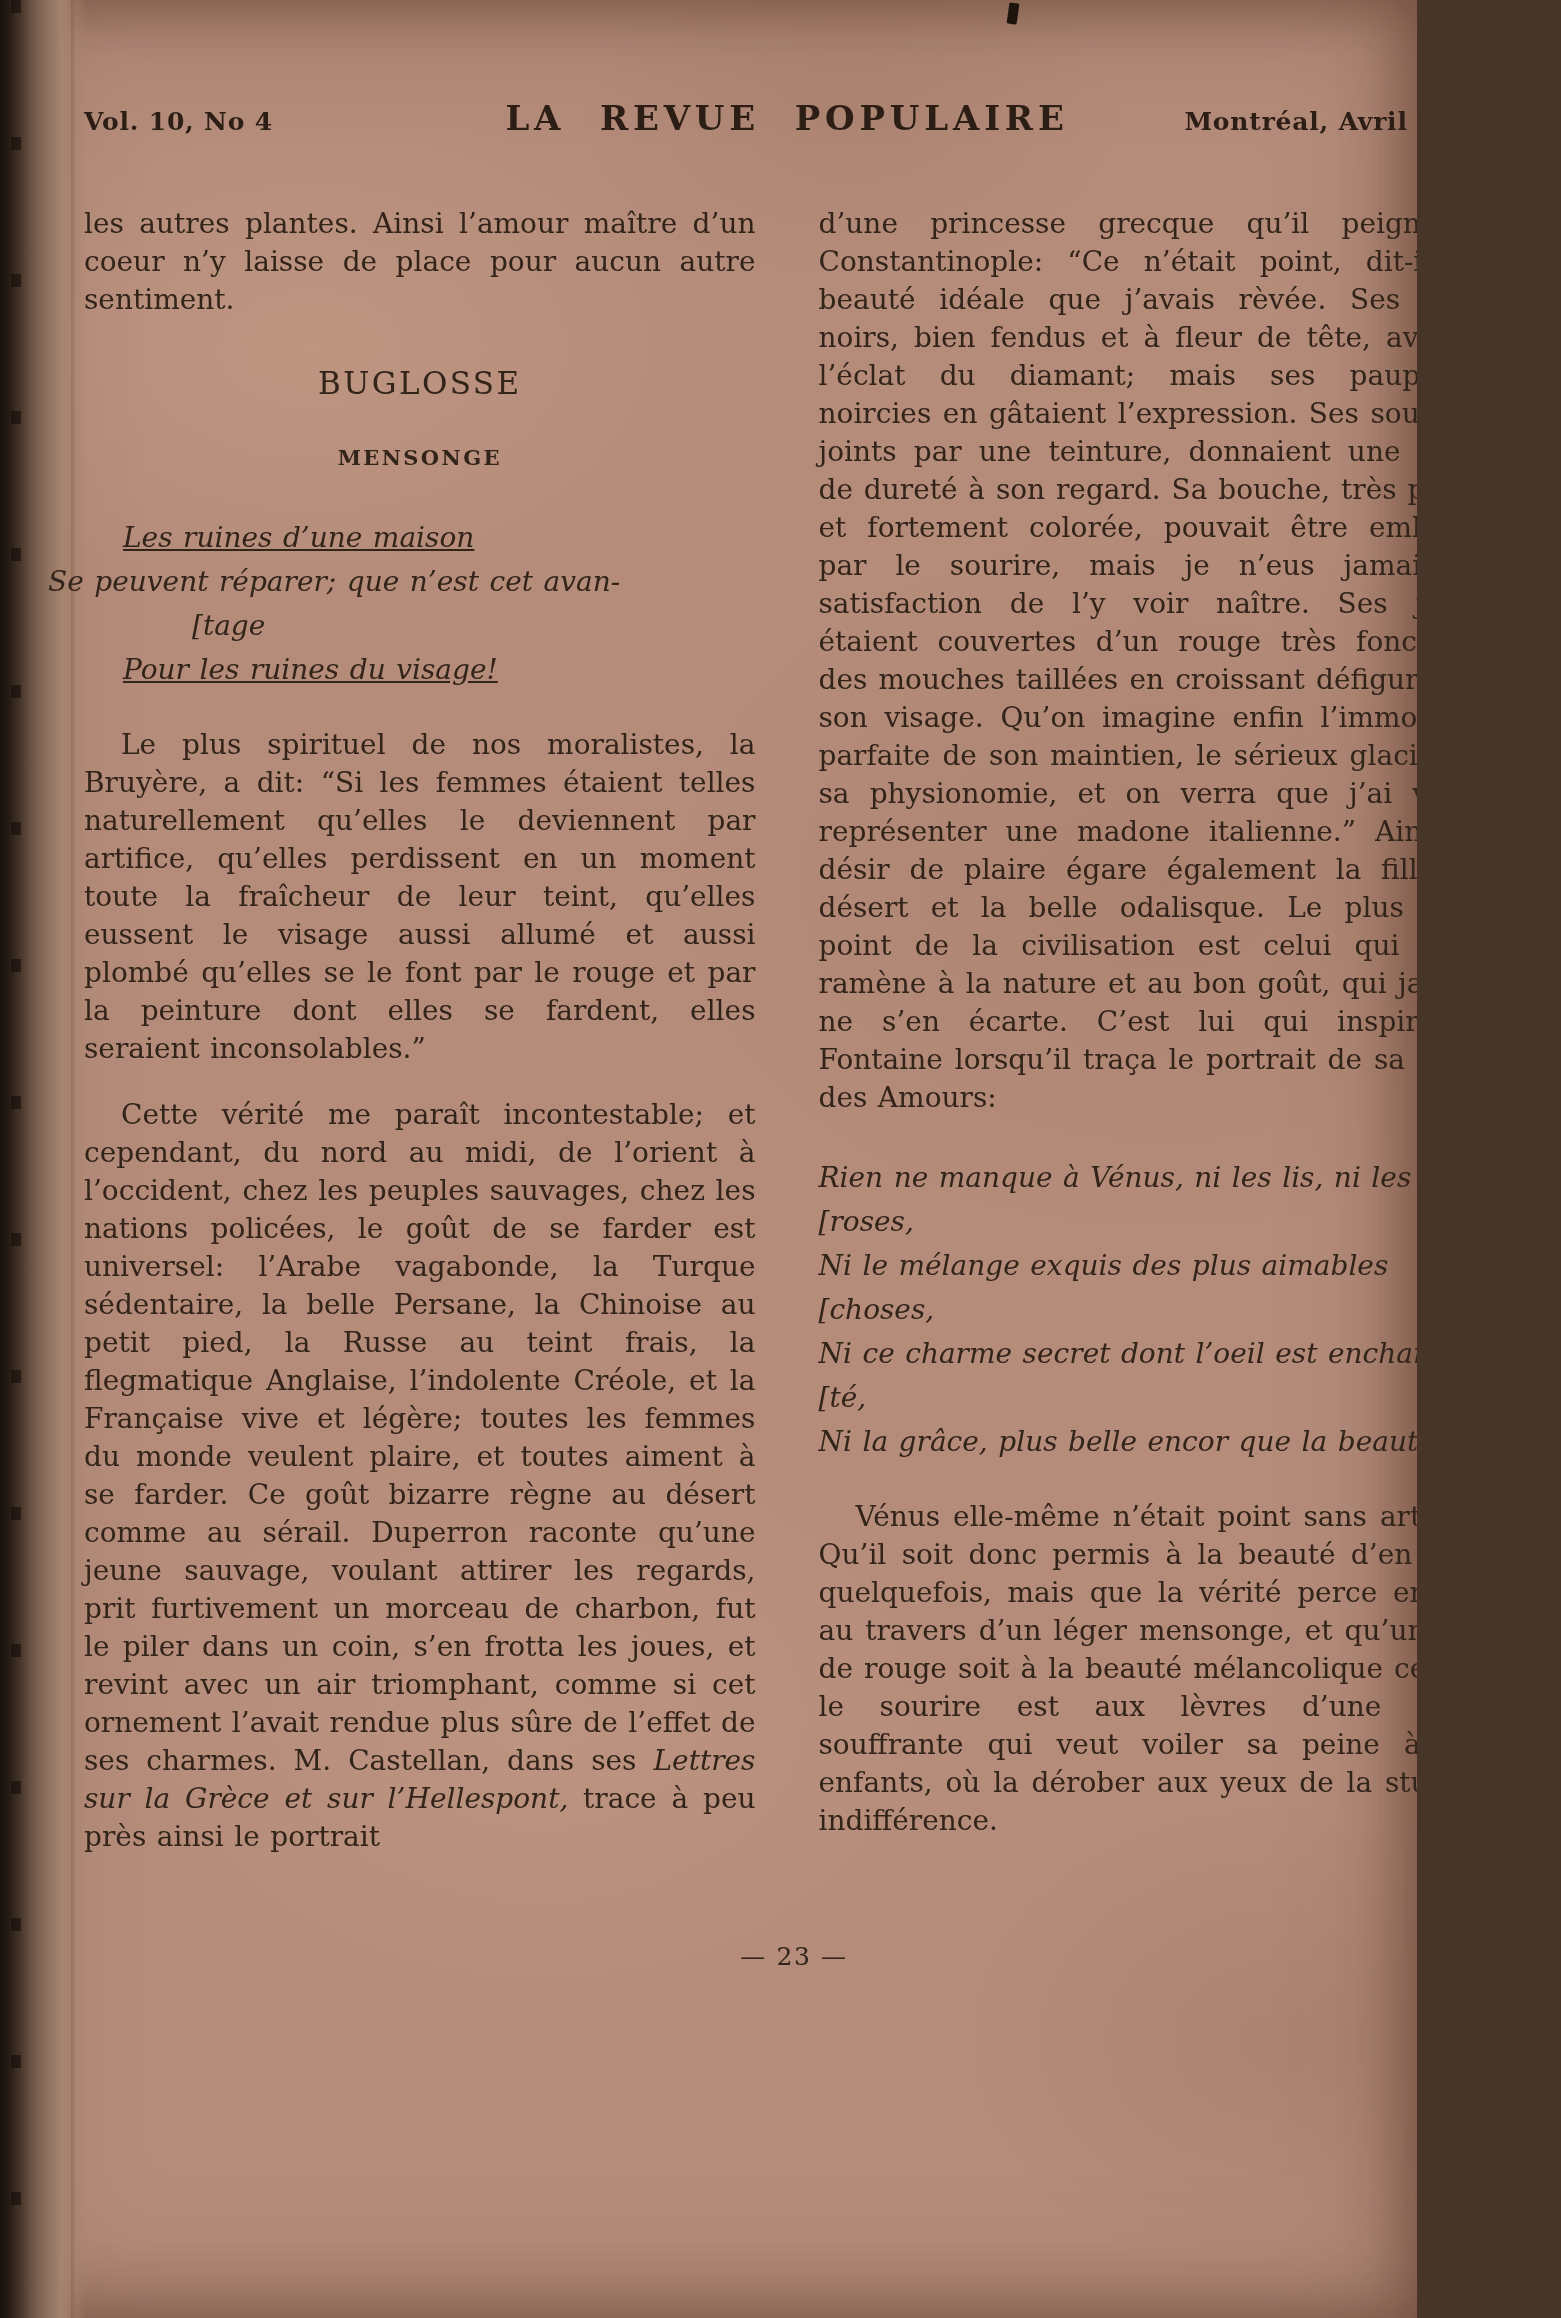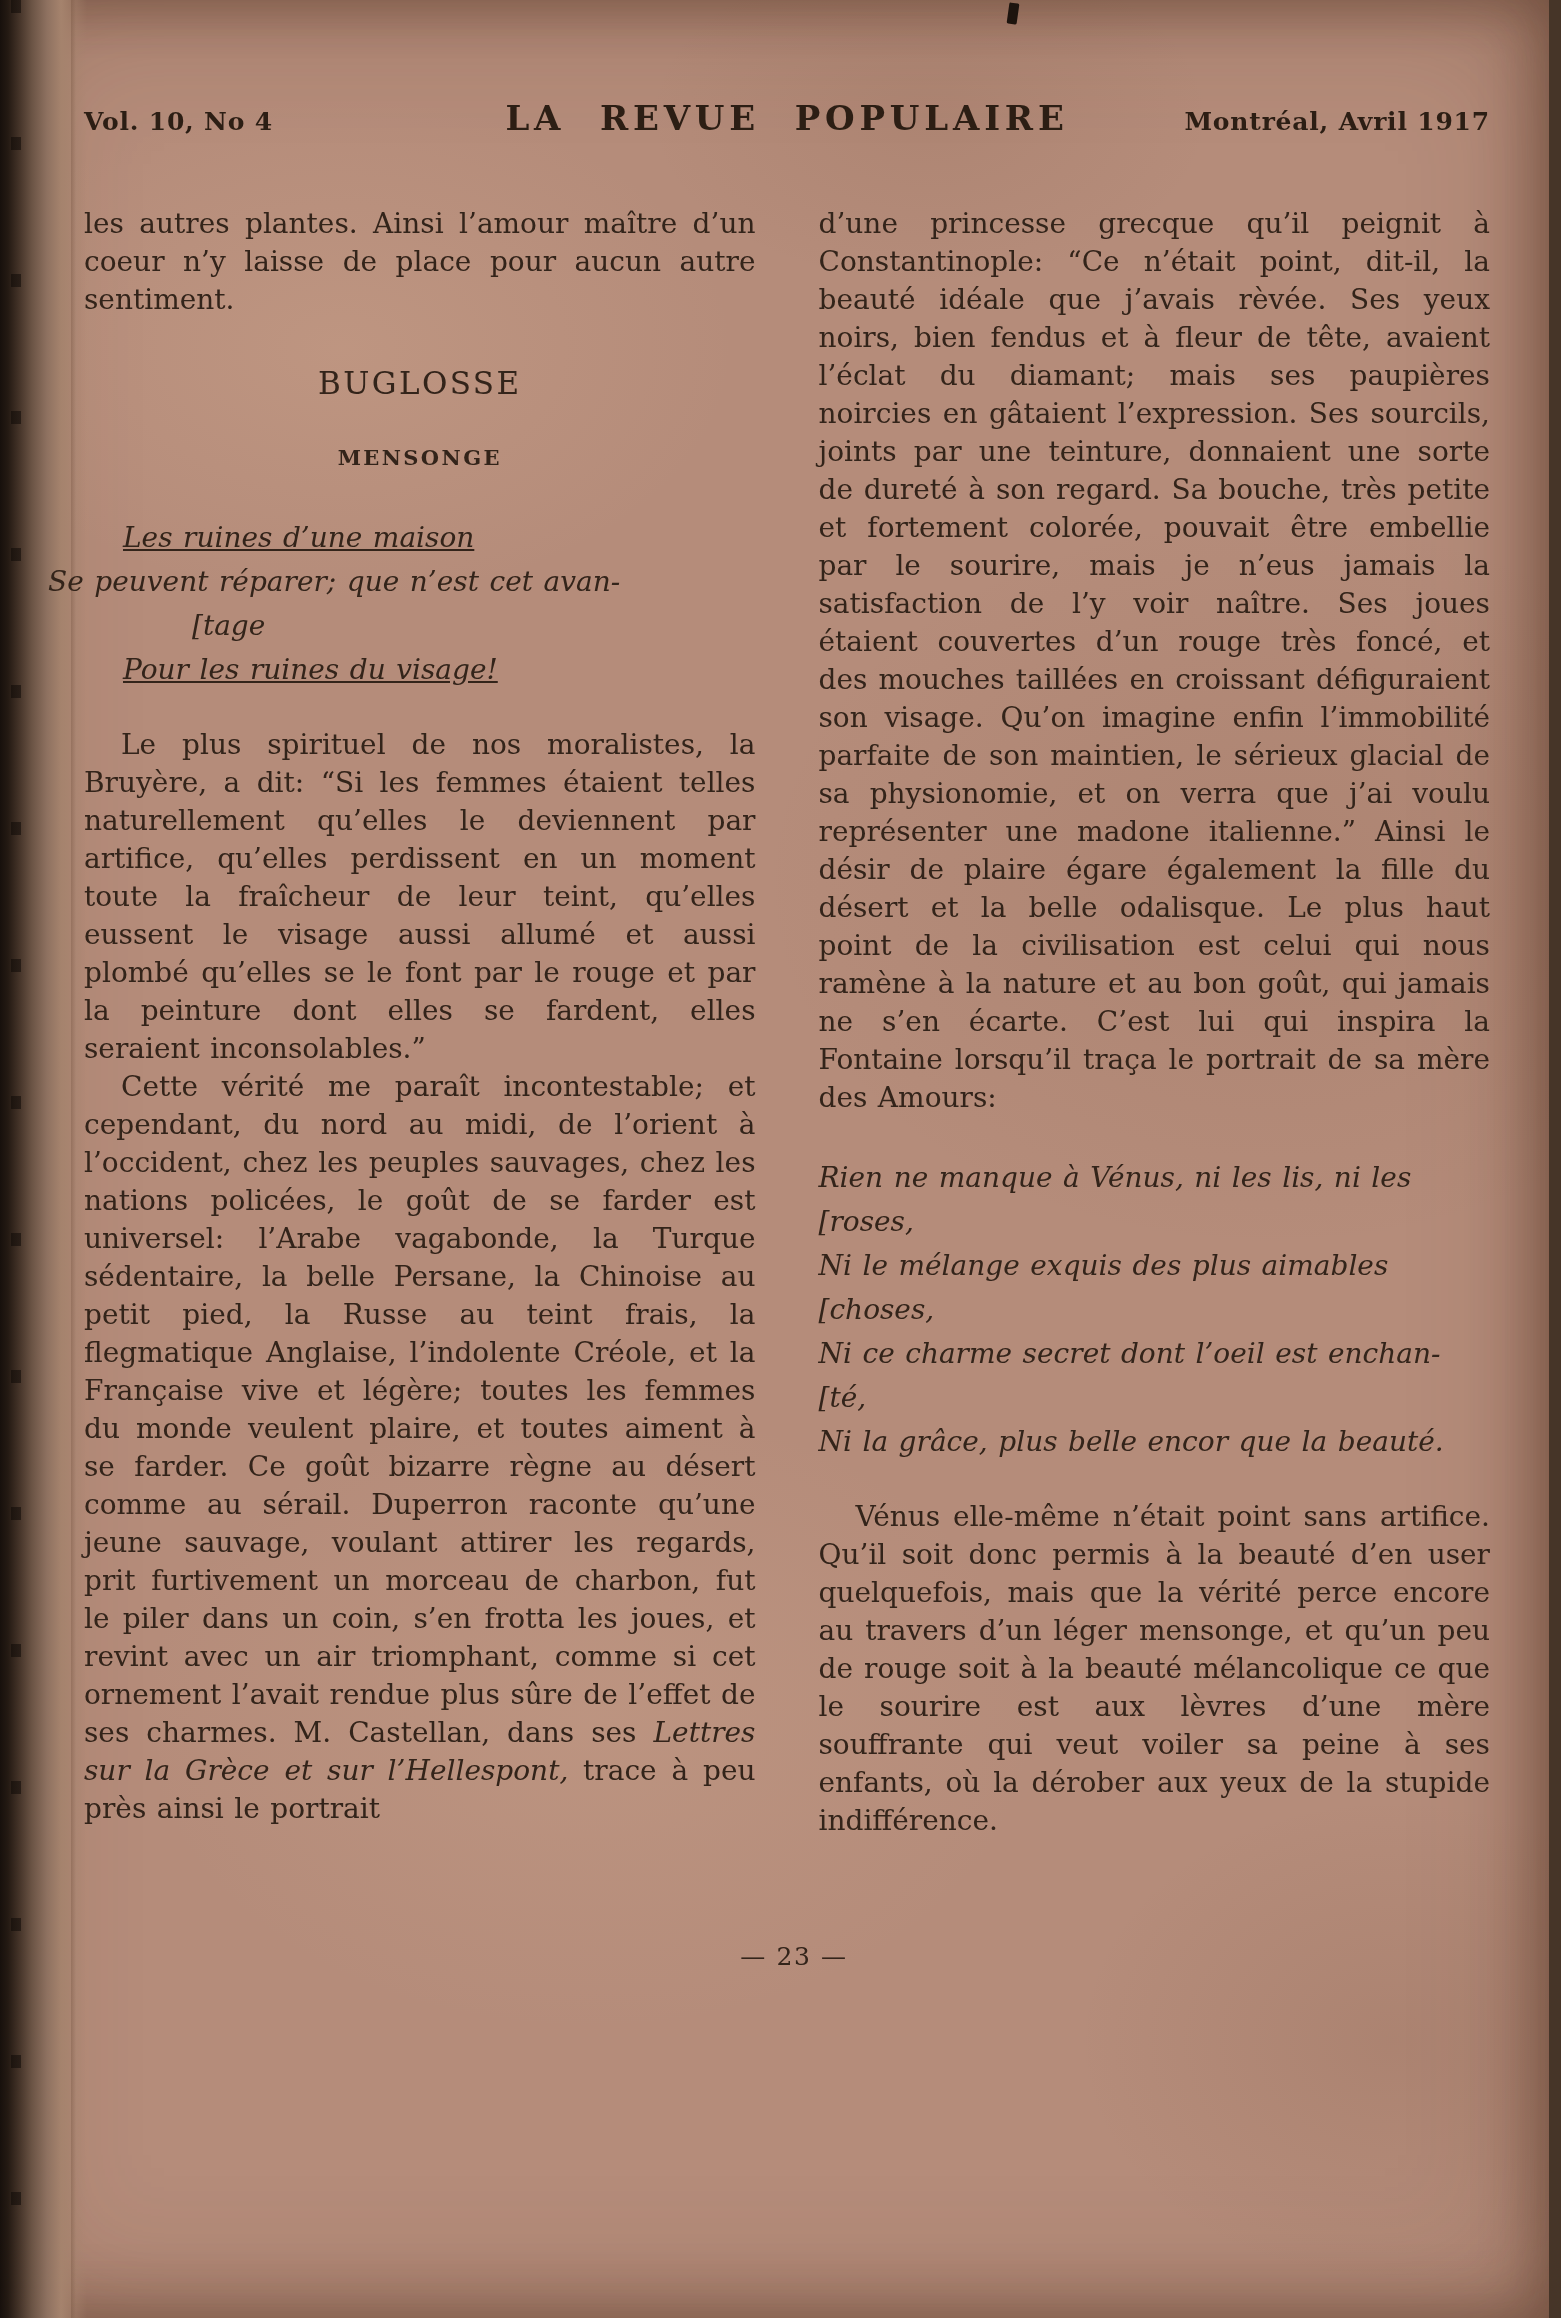--- a/index.html
+++ b/index.html
@@ -2,21 +2,21 @@
 <html lang="fr" style="font-size:13px"><head>
 <meta charset="utf-8">
 <style>
   html, body {
     margin: 0;
     padding: 0;
     background: #463528;
   }
   .page {
     position: relative;
-    width: 1549px;
+    width: 1417px;
     height: 2319px;
     overflow: hidden;
     background-color: #b58c7a;
     background-image:
       radial-gradient(ellipse 565px 363px at 22% 15%, rgba(226,186,156,0.20), transparent 70%),
       radial-gradient(ellipse 727px 525px at 82% 38%, rgba(118,78,58,0.13), transparent 70%),
       radial-gradient(ellipse 646px 452px at 38% 74%, rgba(226,190,162,0.16), transparent 70%),
       radial-gradient(ellipse 452px 347px at 90% 88%, rgba(108,70,50,0.13), transparent 70%),
       radial-gradient(ellipse 404px 242px at 60% 5%, rgba(110,72,52,0.10), transparent 70%);
     box-shadow:
@@ -79,21 +79,21 @@
   }
   .col {
     flex: 1;
     min-width: 0;
     font-size: 28px;
     line-height: 38px;
     text-align: justify;
     word-spacing: 1.6px;
   }
   .col p { margin: 0; }
-  .col p.indent { text-indent: 37px; }
+  .col p.indent { text-indent: 37px; margin-top: 28px; }
   .section-heading {
     margin: 45px 0 0 0;
     text-align: center;
     font-size: 31px;
     font-weight: normal;
     letter-spacing: 2.4px;
   }
   .section-subheading {
     margin: 37px 0 0 0;
     text-align: center;

